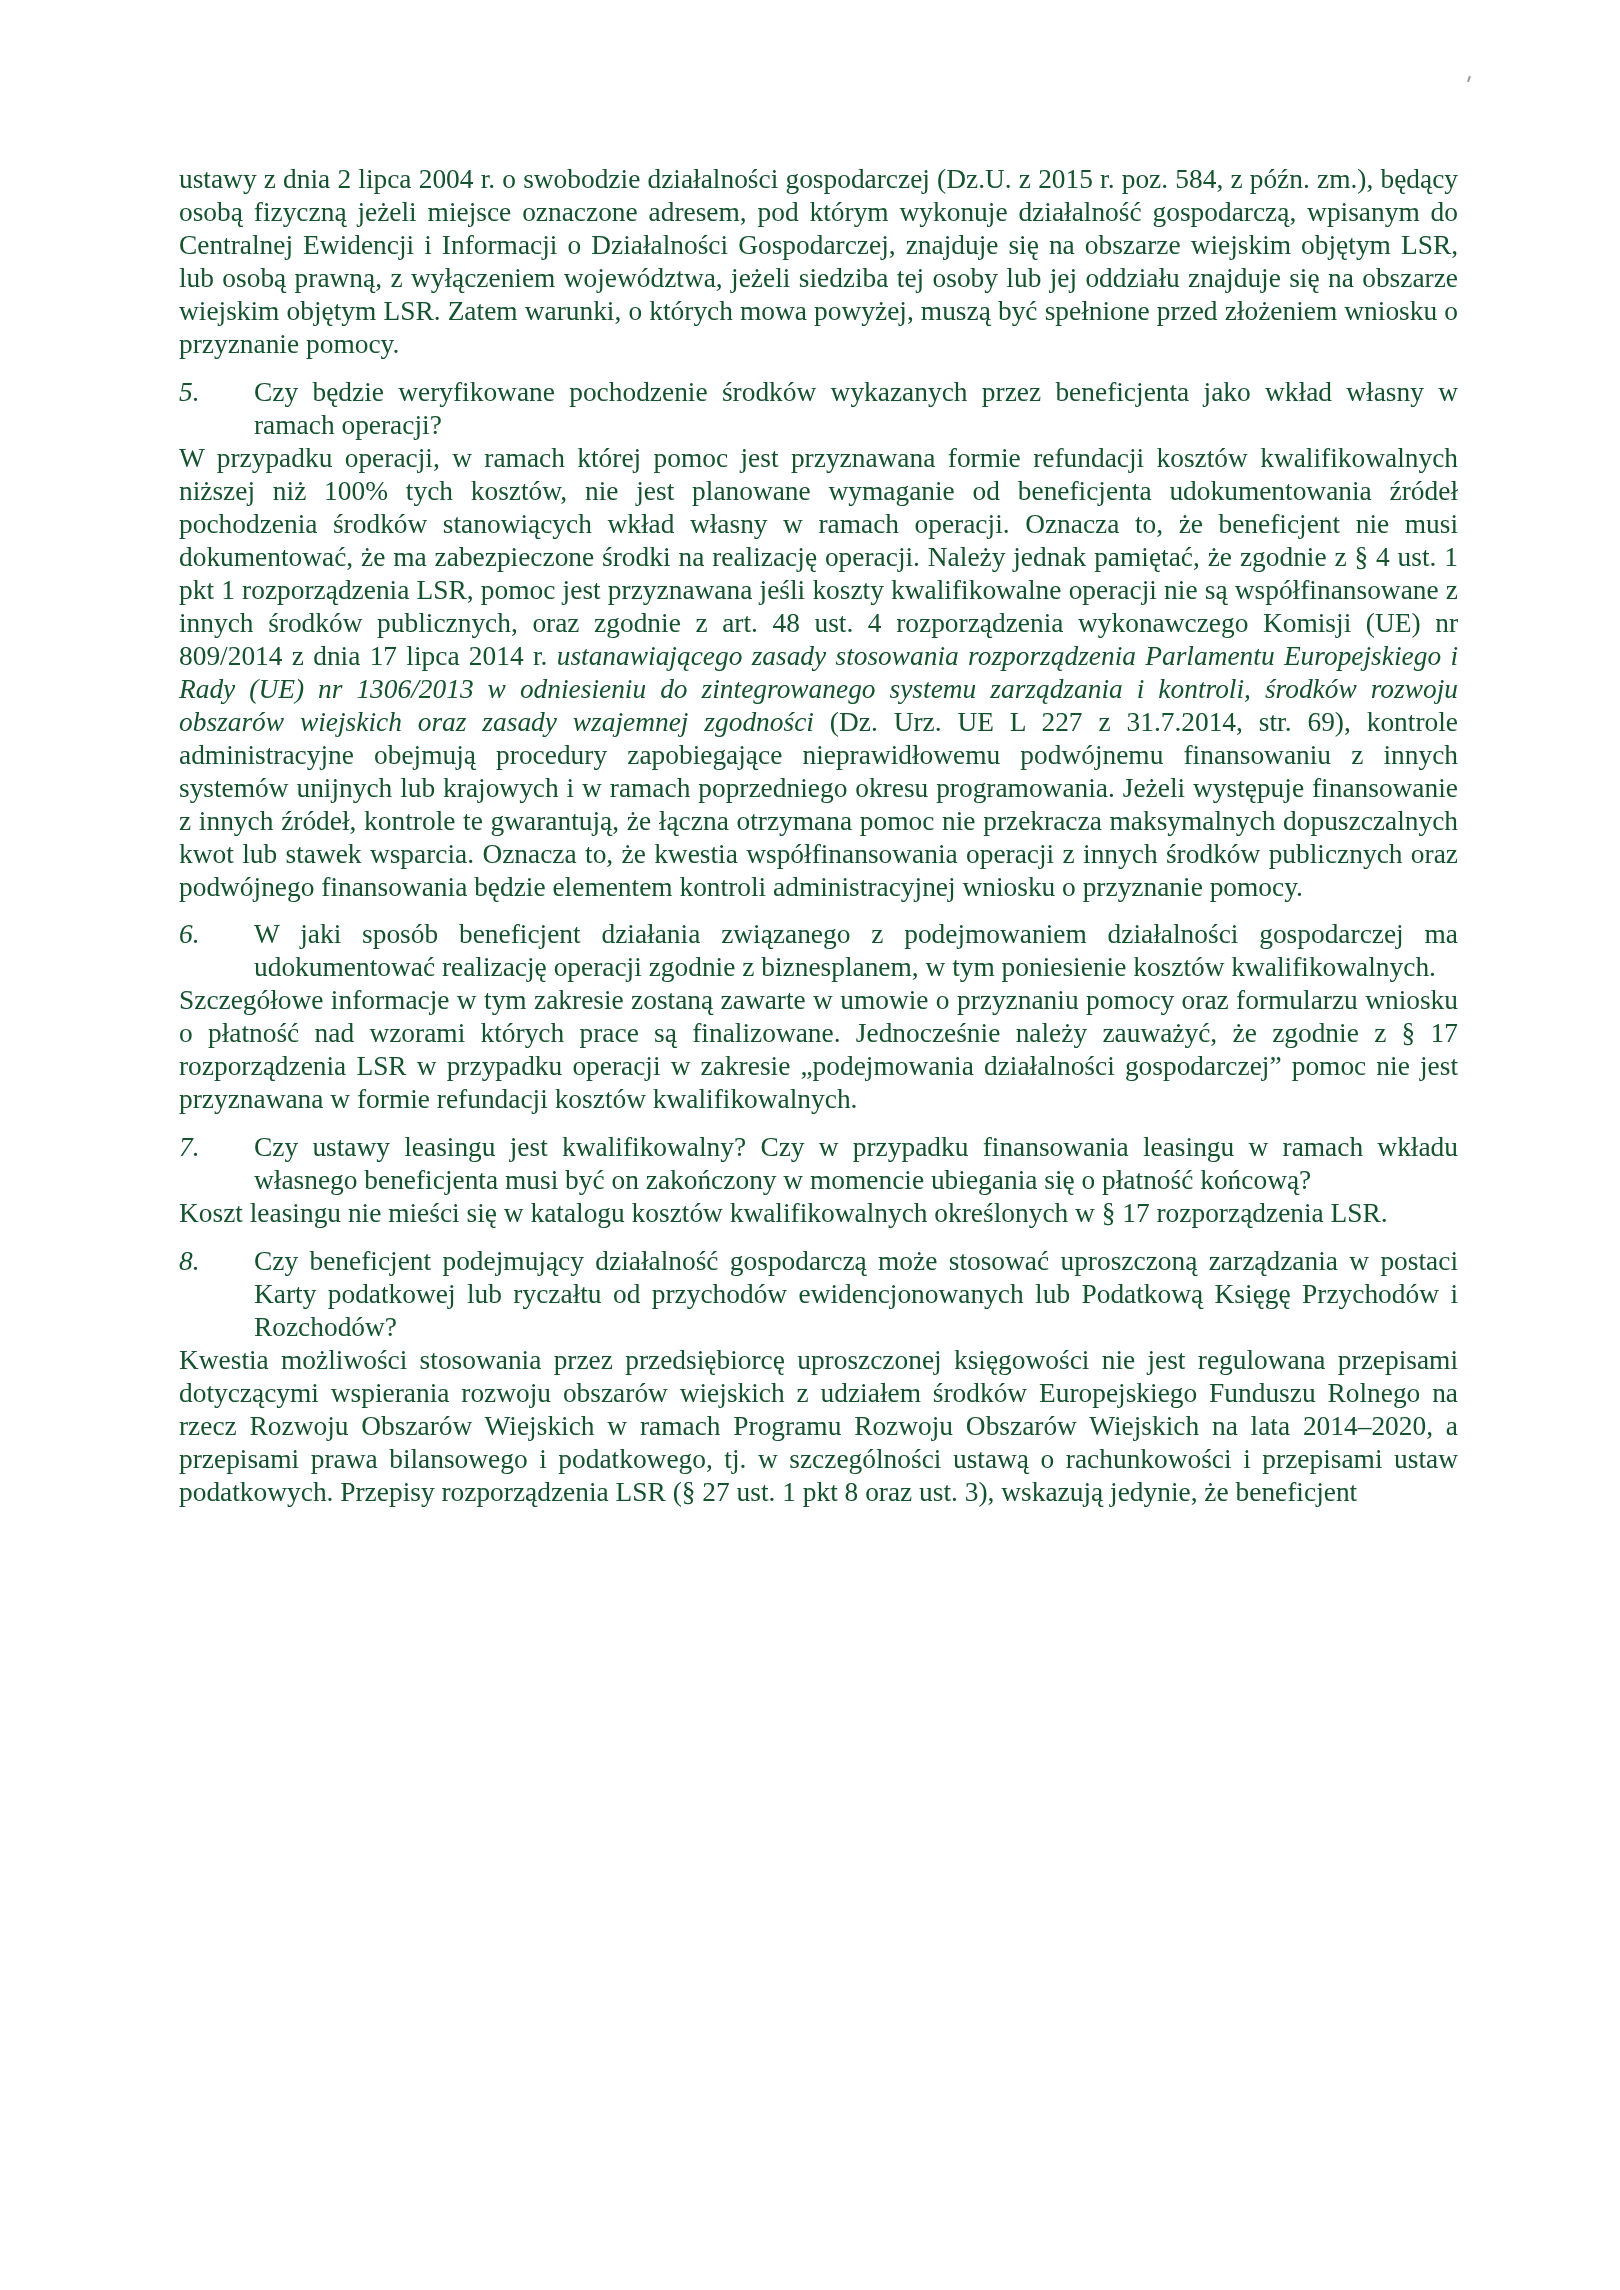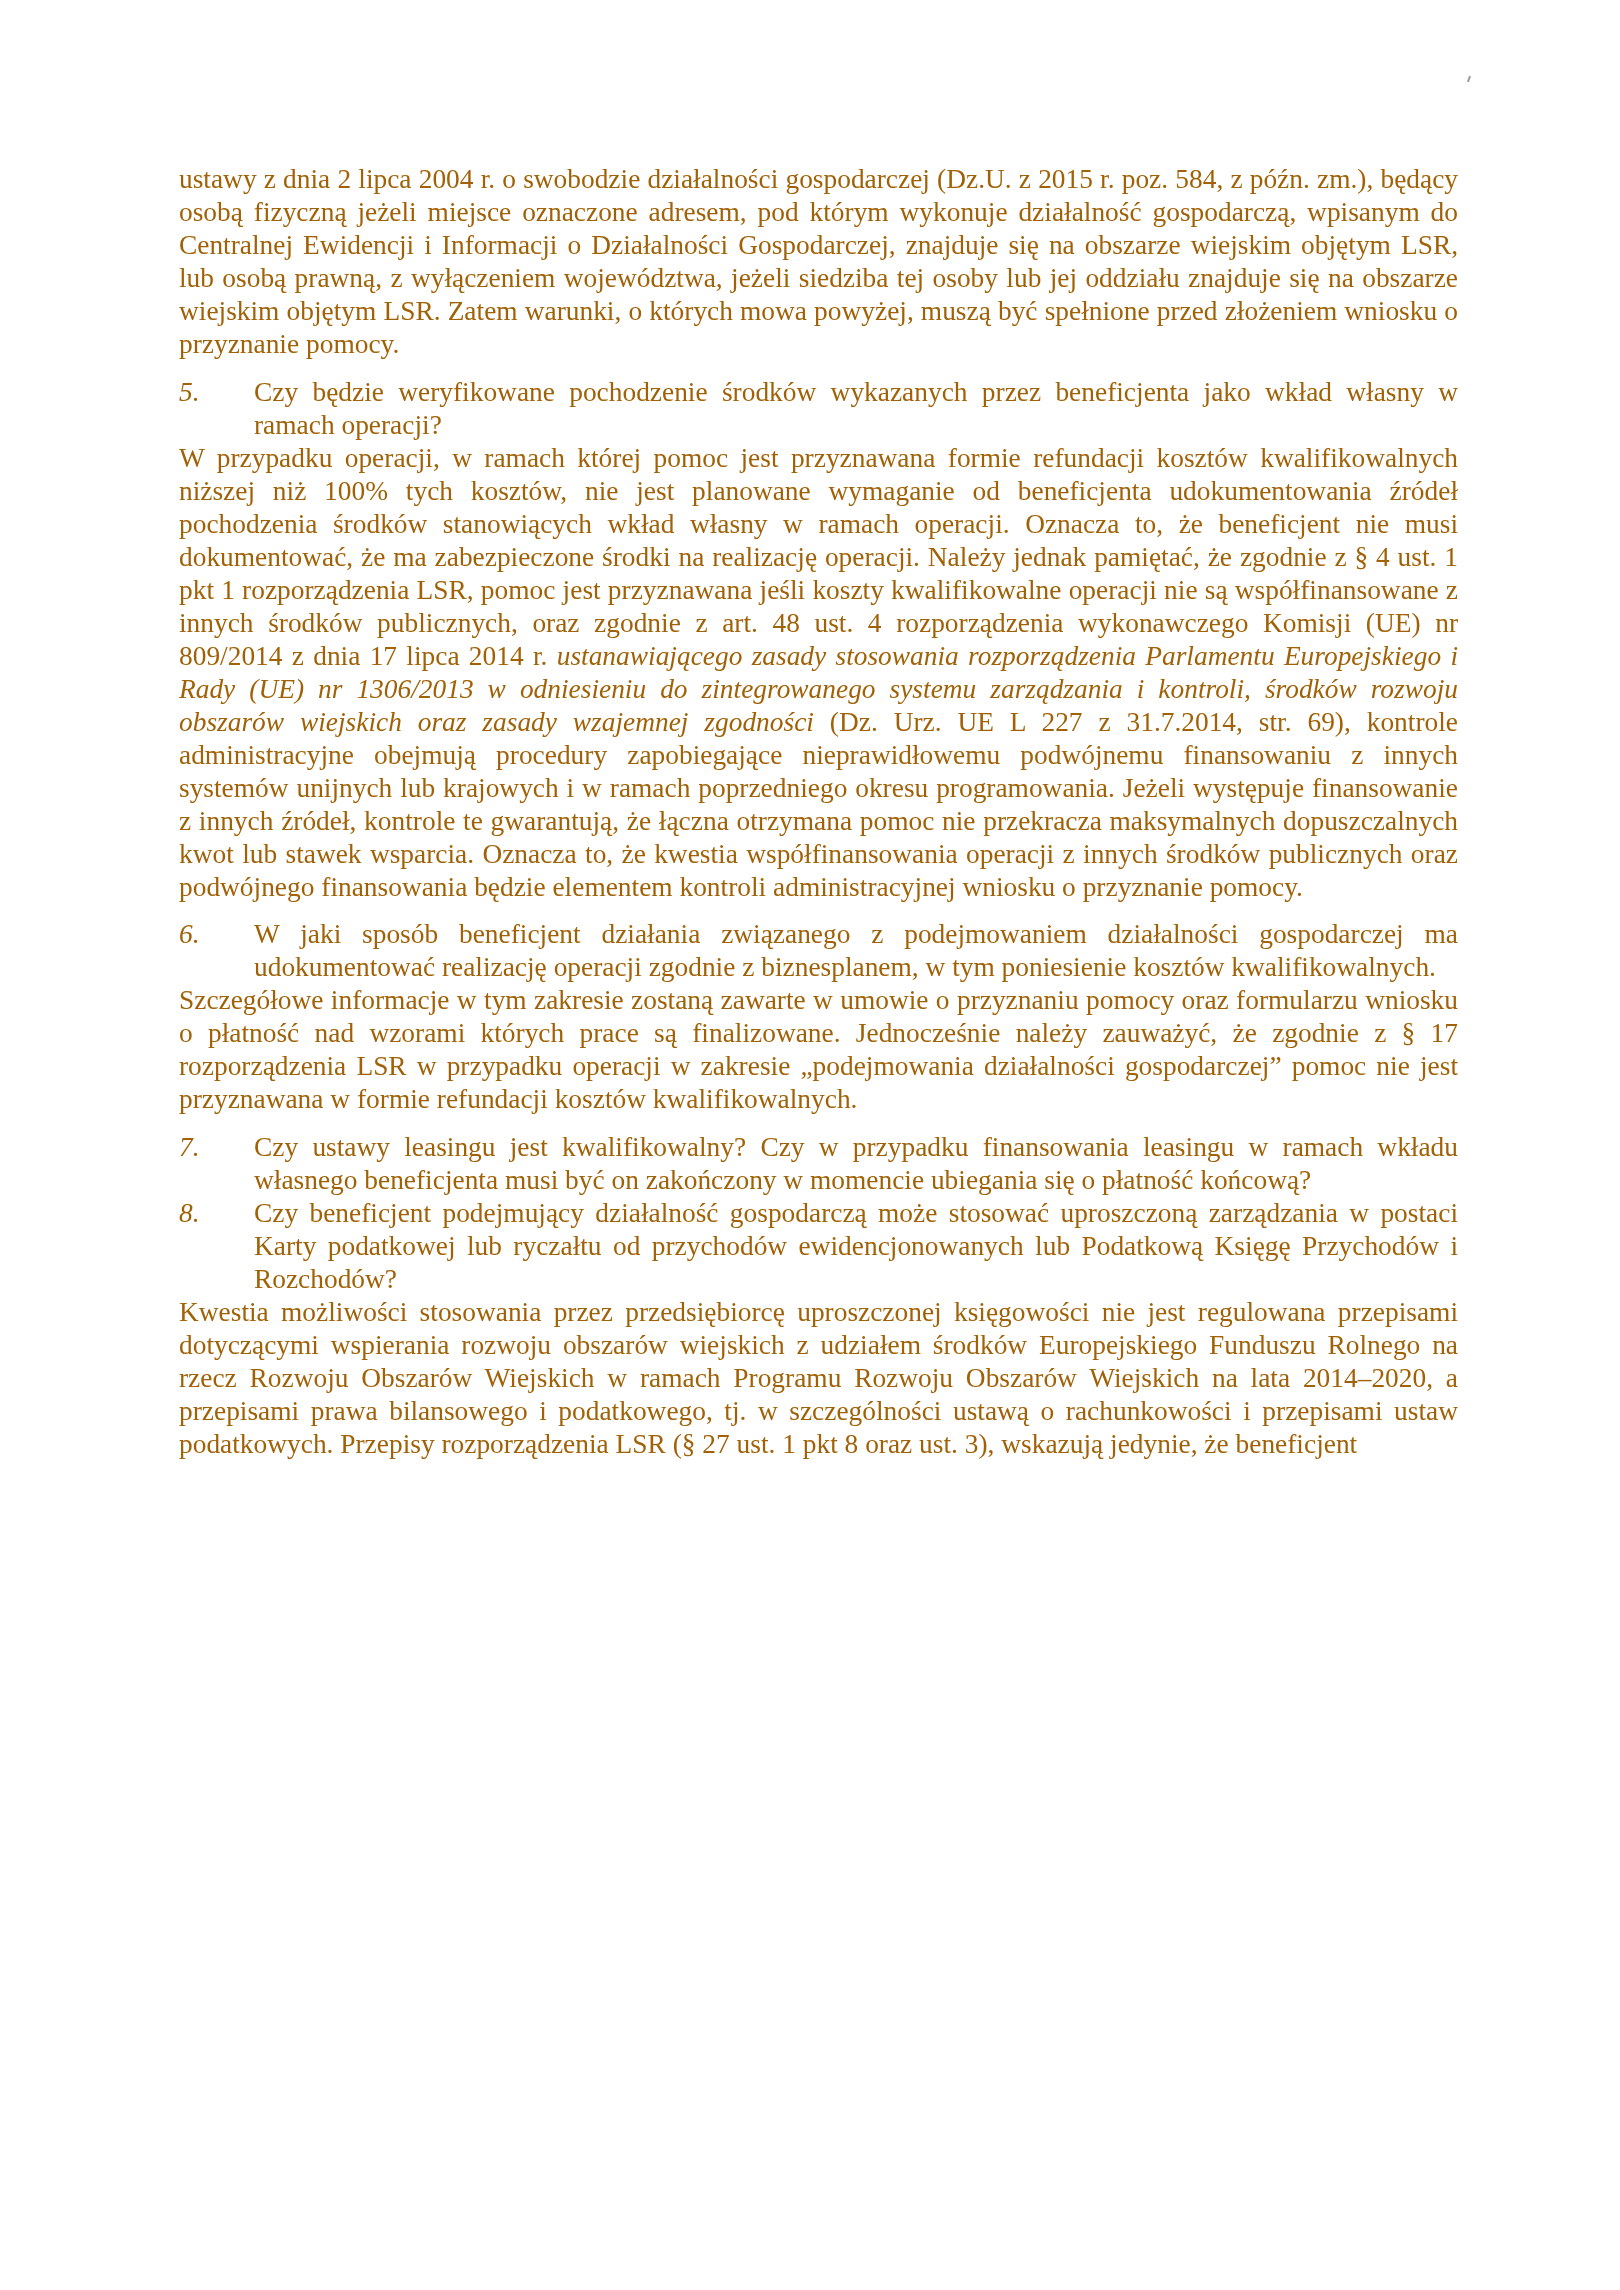--- a/index.html
+++ b/index.html
@@ -14,21 +14,21 @@
       overflow: hidden;
     }
     .page {
       position: absolute;
       left: 179px;
       top: 163px;
       width: 1279px;
       font-family: "Liberation Serif", "DejaVu Serif", serif;
       font-size: 27.4px;
       line-height: 33px;
-      color: #a16207;
+      color: #14532d;
     }
     .para {
       margin: 0;
       text-align: justify;
       text-align-last: left;
     }
     .para + .question { margin-top: 14.7px; }
     .question + .para { margin-top: 0; }
     .question {
       display: flex;
@@ -70,20 +70,21 @@
   <div class="question">
     <span class="q-num">6.</span>
     <span class="q-text">W jaki sposób beneficjent działania związanego z podejmowaniem działalności gospodarczej ma udokumentować realizację operacji zgodnie z biznesplanem, w tym poniesienie kosztów kwalifikowalnych.</span>
   </div>
   <p class="para">Szczegółowe informacje w tym zakresie zostaną zawarte w umowie o przyznaniu pomocy oraz formularzu wniosku o płatność nad wzorami których prace są finalizowane. Jednocześnie należy zauważyć, że zgodnie z § 17 rozporządzenia LSR w przypadku operacji w zakresie „podejmowania działalności gospodarczej” pomoc nie jest przyznawana w formie refundacji kosztów kwalifikowalnych.</p>
 
   <div class="question">
     <span class="q-num">7.</span>
     <span class="q-text">Czy ustawy leasingu jest kwalifikowalny? Czy w przypadku finansowania leasingu w ramach wkładu własnego beneficjenta musi być on zakończony w momencie ubiegania się o płatność końcową?</span>
   </div>
+  <p class="para">Koszt leasingu nie mieści się w katalogu kosztów kwalifikowalnych określonych w § 17 rozporządzenia LSR.</p>
 
   <div class="question">
     <span class="q-num">8.</span>
     <span class="q-text">Czy beneficjent podejmujący działalność gospodarczą może stosować uproszczoną zarządzania w postaci Karty podatkowej lub ryczałtu od przychodów ewidencjonowanych lub Podatkową Księgę Przychodów i Rozchodów?</span>
   </div>
   <p class="para">Kwestia możliwości stosowania przez przedsiębiorcę uproszczonej księgowości nie jest regulowana przepisami dotyczącymi wspierania rozwoju obszarów wiejskich z udziałem środków Europejskiego Funduszu Rolnego na rzecz Rozwoju Obszarów Wiejskich w ramach Programu Rozwoju Obszarów Wiejskich na lata 2014–2020, a przepisami prawa bilansowego i podatkowego, tj. w szczególności ustawą o rachunkowości i przepisami ustaw podatkowych. Przepisy rozporządzenia LSR (§ 27 ust. 1 pkt 8 oraz ust. 3), wskazują jedynie, że beneficjent</p>
 
 </div>
 
 

